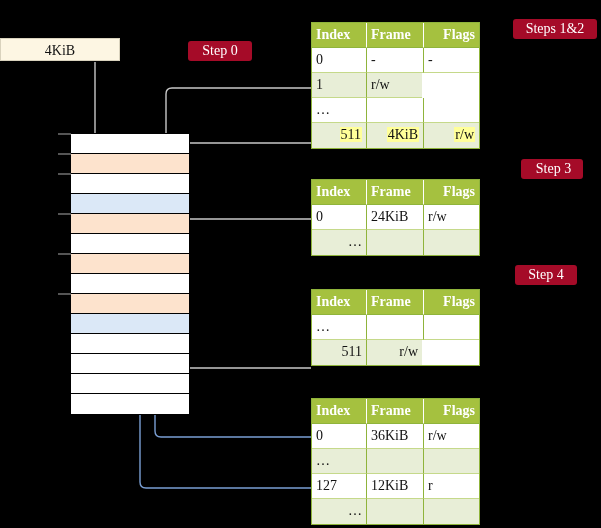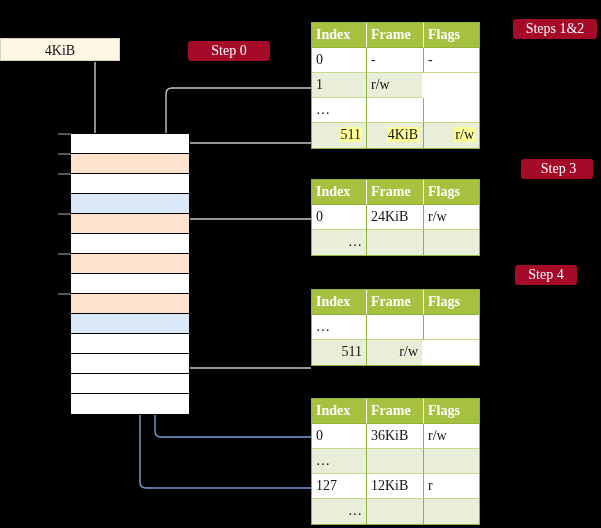--- a/index.html
+++ b/index.html
@@ -95,21 +95,21 @@
   .c-idx{width:55px;}
   .c-frm{width:57px;}
   .c-flg{width:55px;}
   .hrow .pc{
     background:#a5c13f;
     color:#fff;
     font-weight:bold;
     border-right:1px solid #ffffff;
     border-bottom:1px solid #8fb43b;
   }
-  .hrow .pc:last-child{border-right:none;}
+  .hrow .pc:last-child{border-right:none;text-align:right;}
   .r-white{background:#ffffff;}
   .r-tint {background:#e8eed7;}
   .hl{background:#ffff99;padding:0 1px;}
 </style>
 </head>
 <body>
 
 <div id="stage">
 
   <svg id="wires" viewBox="0 0 601 528" width="601" height="528">
@@ -253,19 +253,19 @@
         </div>
         <div class="prow lastrow">
           <div class="pc c-idx r-tint">…</div>
           <div class="pc c-frm r-tint"></div>
           <div class="pc c-flg r-tint"></div>
         </div>
       </div>
     </div>
 
   <div id="badges-host">
-      <div class="badge" style="left: 188px; top: 41px; width: 82px;">Step 0</div>
+      <div class="badge" style="left: 188px; top: 41px; width: 64px;">Step 0</div>
       <div class="badge" style="left: 513px; top: 19px; width: 84px;">Steps 1&amp;2</div>
-      <div class="badge" style="left: 521px; top: 159px; width: 72px; padding-left: 12px;">Step 3</div>
+      <div class="badge" style="left: 521px; top: 159px; width: 62px; padding-left: 12px;">Step 3</div>
       <div class="badge" style="left: 515px; top: 265px; width: 62px;">Step 4</div>
     </div>
 
 </div>
 
 </body></html>

